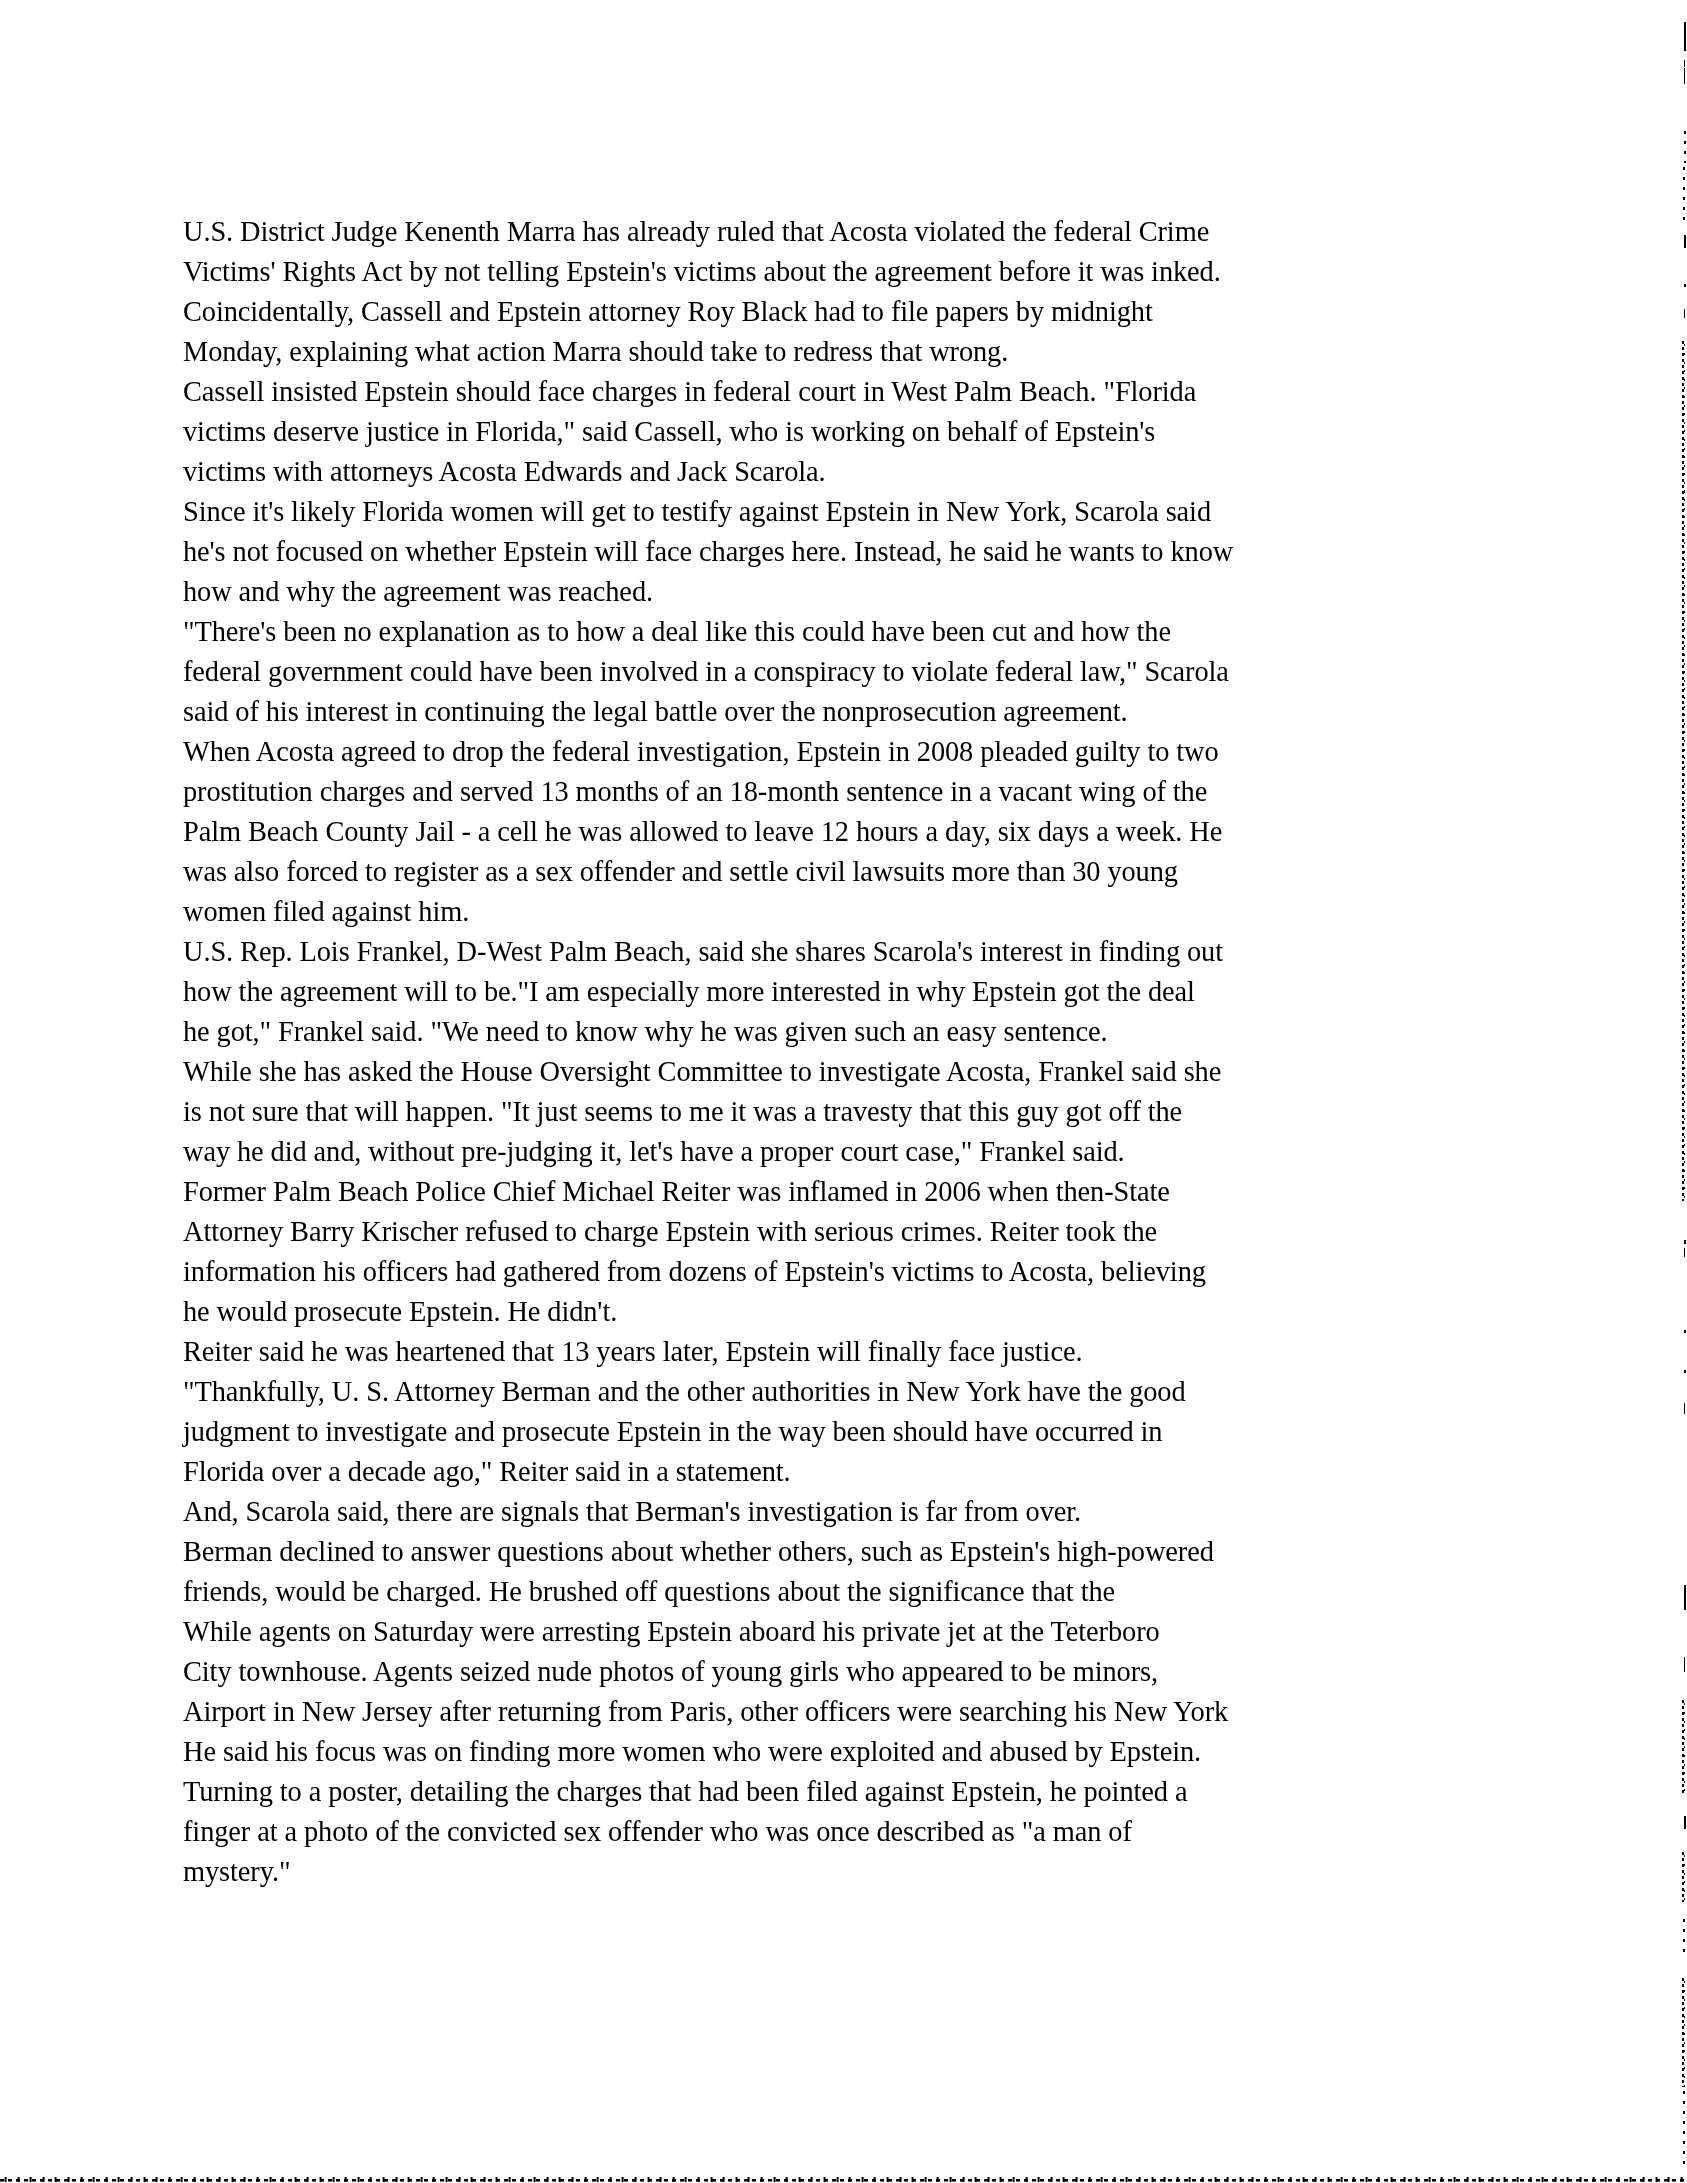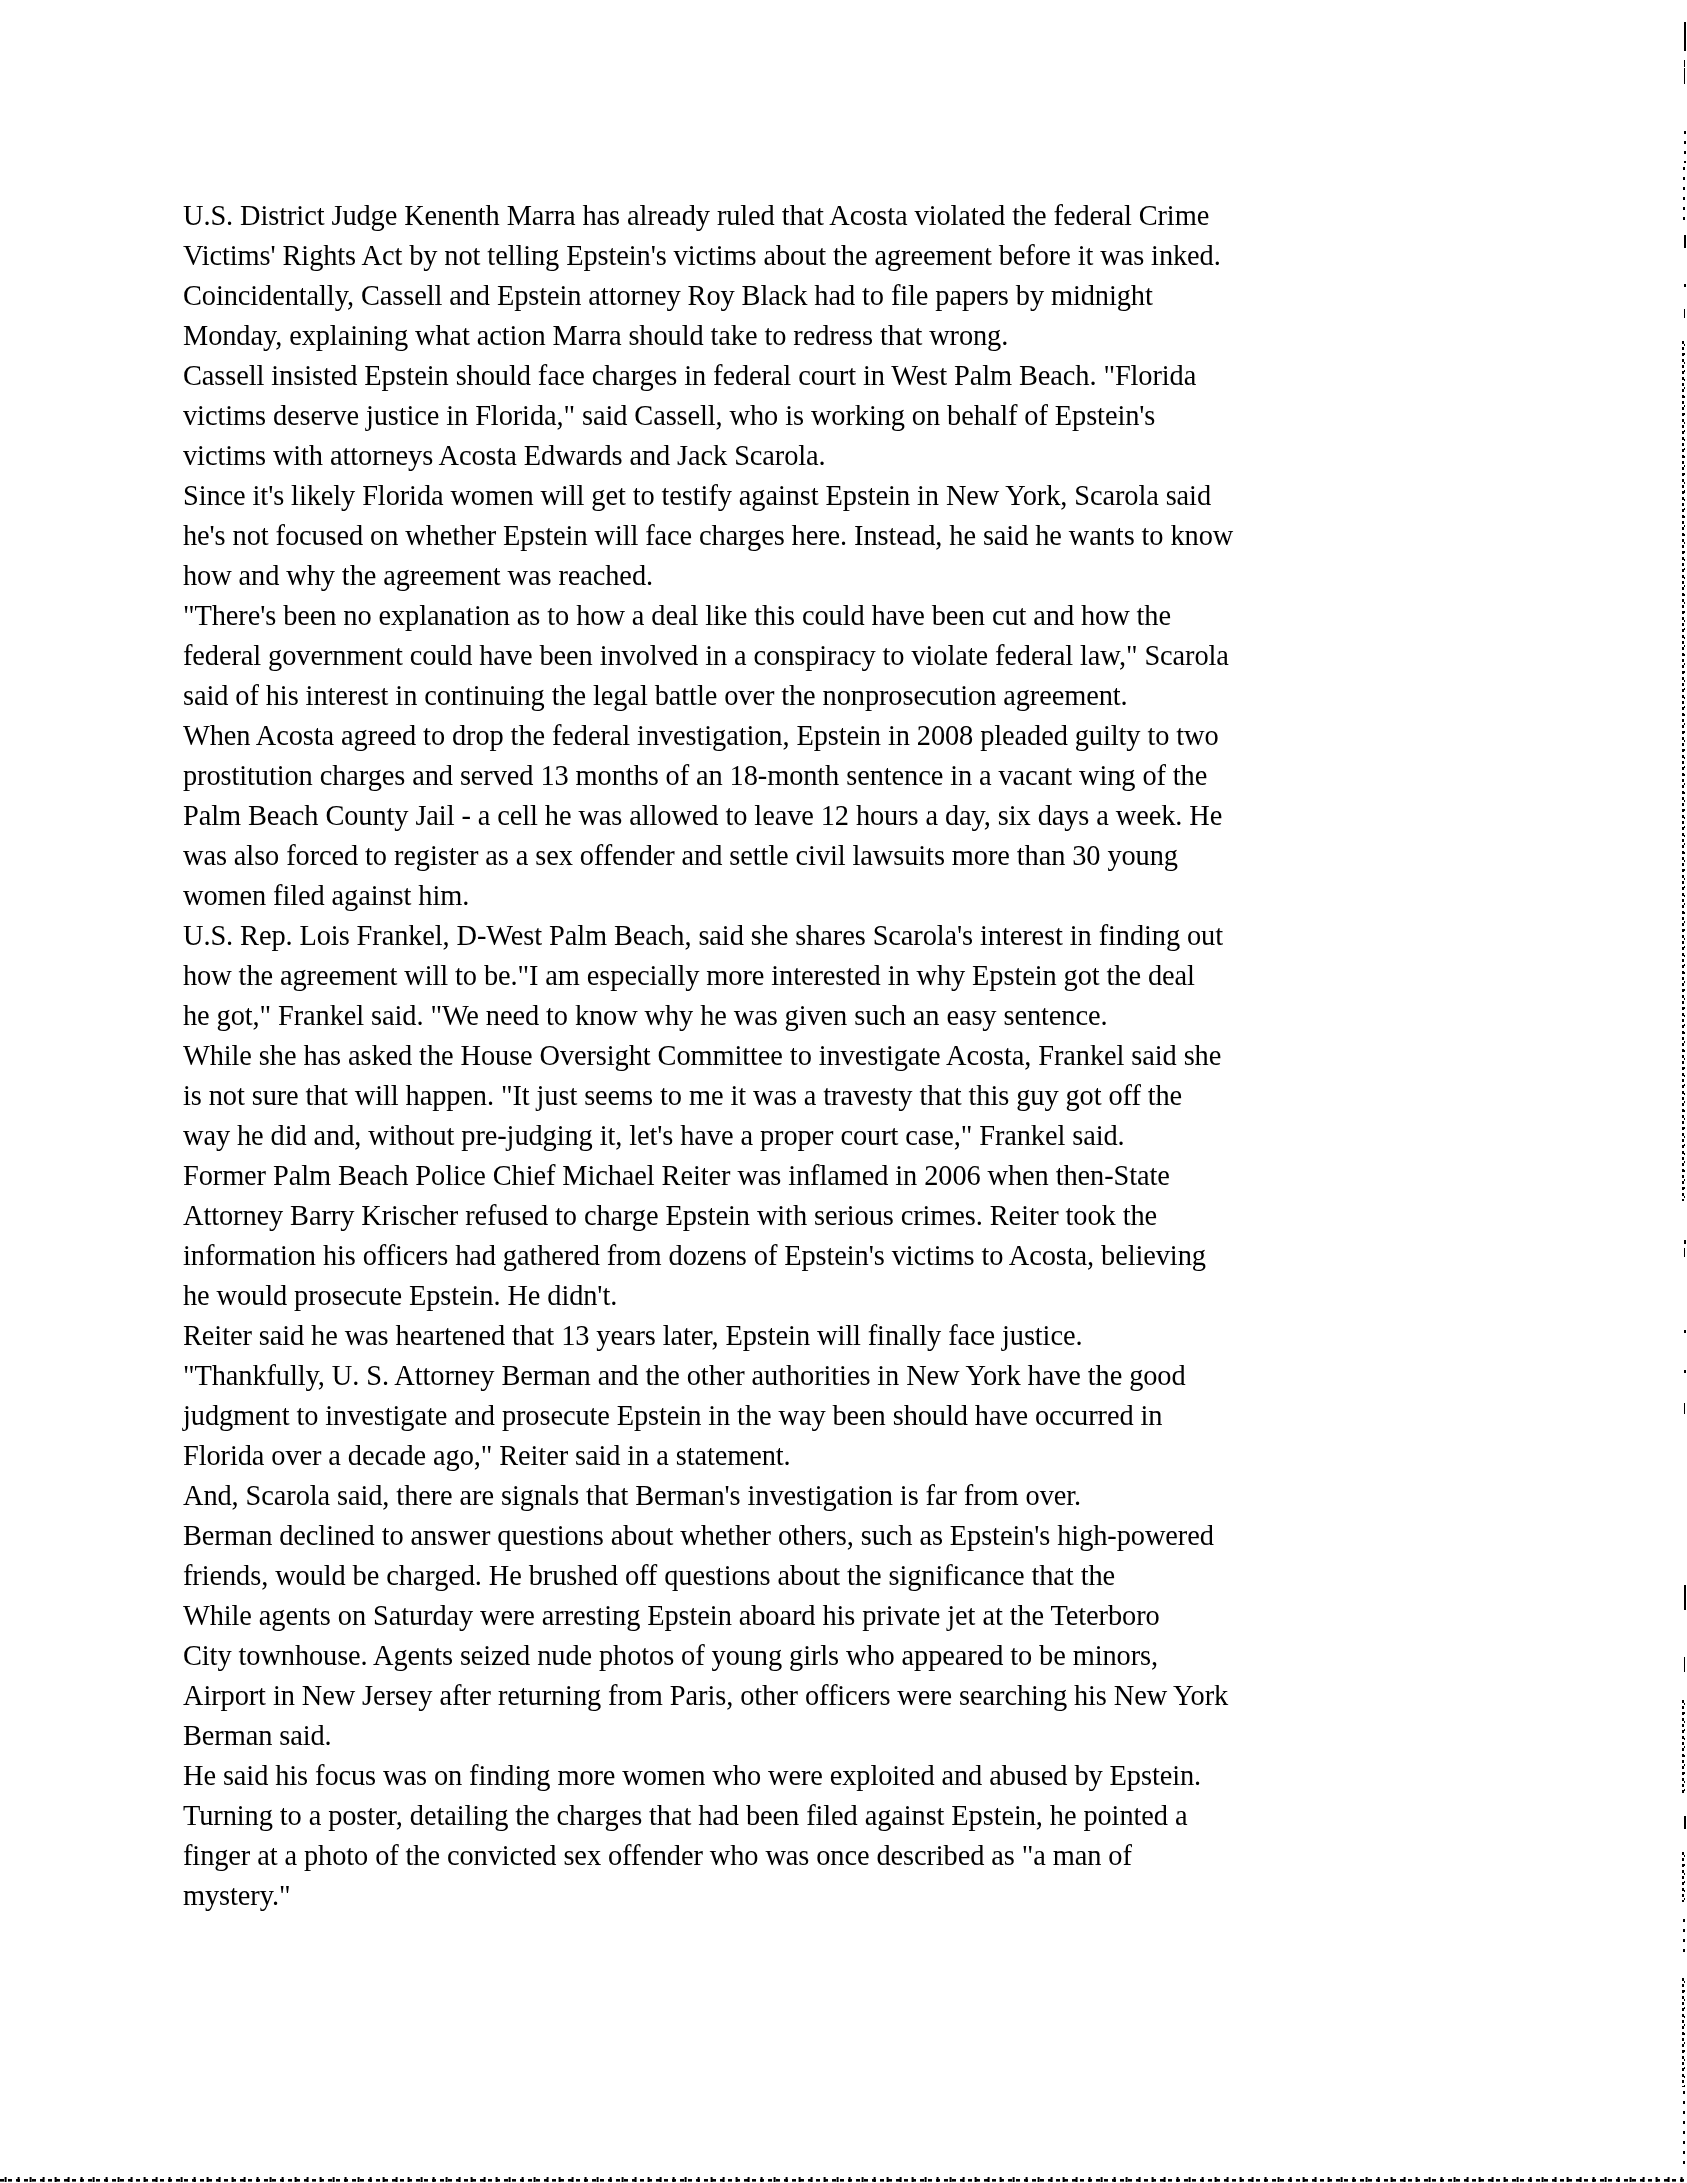--- a/index.html
+++ b/index.html
@@ -12,21 +12,21 @@
     width: 1687px;
     height: 2183px;
     background: #ffffff;
     overflow: hidden;
     font-family: "Liberation Serif", "DejaVu Serif", serif;
     color: #000000;
   }
   .article-text {
     position: absolute;
     left: 183px;
-    top: 196px;
+    top: 212px;
     width: 1330px;
     font-size: 28.4px;
     line-height: 40px;
     font-weight: 400;
     letter-spacing: -0.1px;
   }
   .text-line {
     white-space: nowrap;
     height: 40px;
   }
@@ -101,21 +101,20 @@
       <div class="text-line">Reiter said he was heartened that 13 years later, Epstein will finally face justice.</div>
       <div class="text-line">"Thankfully, U. S. Attorney Berman and the other authorities in New York have the good</div>
       <div class="text-line">judgment to investigate and prosecute Epstein in the way been should have occurred in</div>
       <div class="text-line">Florida over a decade ago," Reiter said in a statement.</div>
       <div class="text-line">And, Scarola said, there are signals that Berman's investigation is far from over.</div>
       <div class="text-line">Berman declined to answer questions about whether others, such as Epstein's high-powered</div>
       <div class="text-line">friends, would be charged. He brushed off questions about the significance that the</div>
       <div class="text-line">While agents on Saturday were arresting Epstein aboard his private jet at the Teterboro</div>
       <div class="text-line">City townhouse. Agents seized nude photos of young girls who appeared to be minors,</div>
       <div class="text-line">Airport in New Jersey after returning from Paris, other officers were searching his New York</div>
-      <div class="text-line">Berman said.</div>
       <div class="text-line">He said his focus was on finding more women who were exploited and abused by Epstein.</div>
       <div class="text-line">Turning to a poster, detailing the charges that had been filed against Epstein, he pointed a</div>
       <div class="text-line">finger at a photo of the convicted sex offender who was once described as "a man of</div>
       <div class="text-line">mystery."</div>
     </div>
 
   <div class="mark" style="left:1684px; top:22px;  width:2px; height:29px;"></div>
   <div class="mark" style="left:1684px; top:60px;  width:1.3px; height:6.6px;"></div>
   <div class="mark" style="left:1684px; top:68px; width:1.3px; height:16px;"></div>
   <div class="dots" style="left:1684px; top:131px;  height:32px;"></div>

